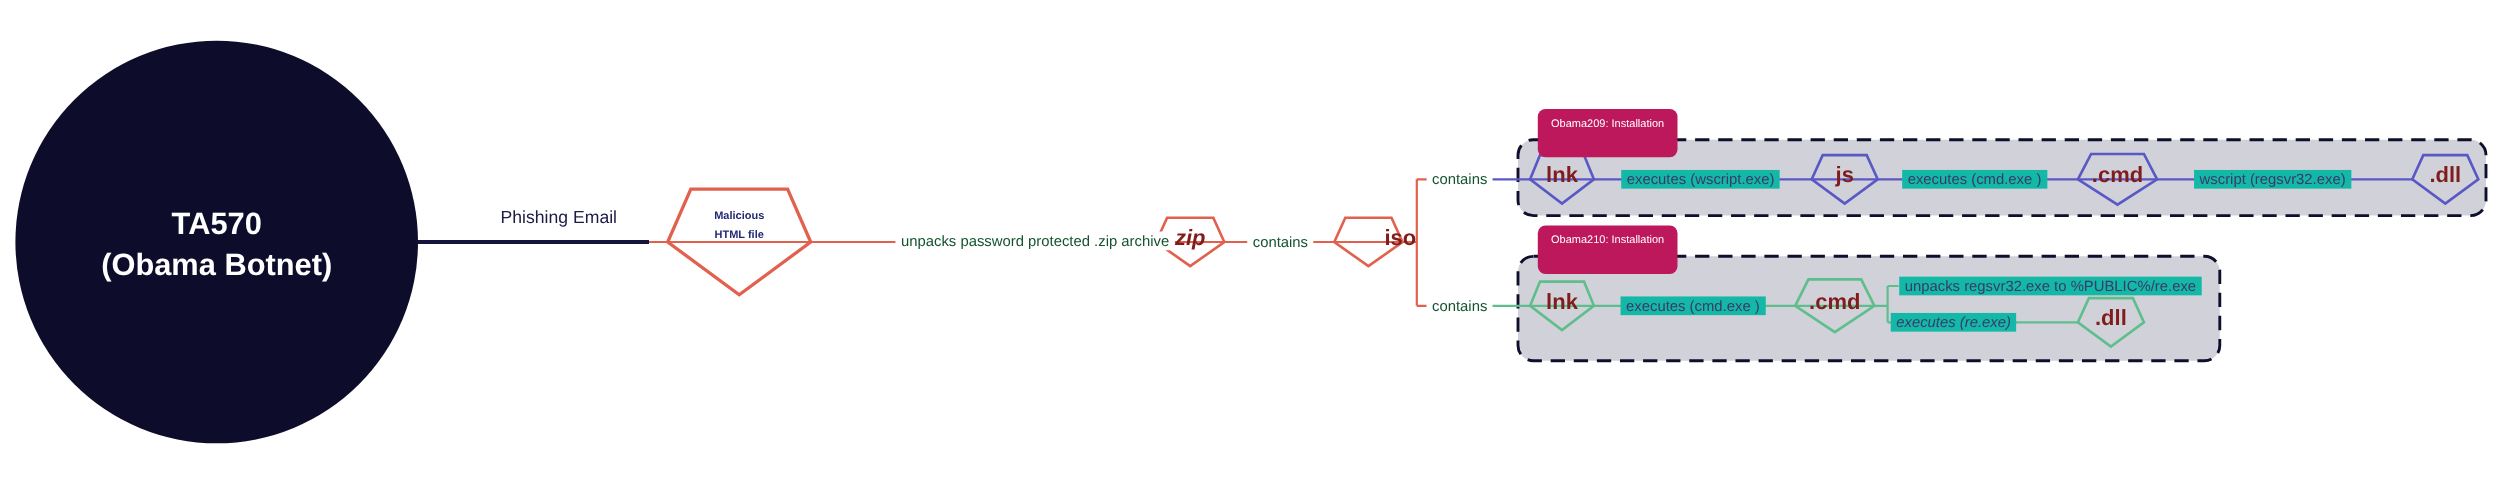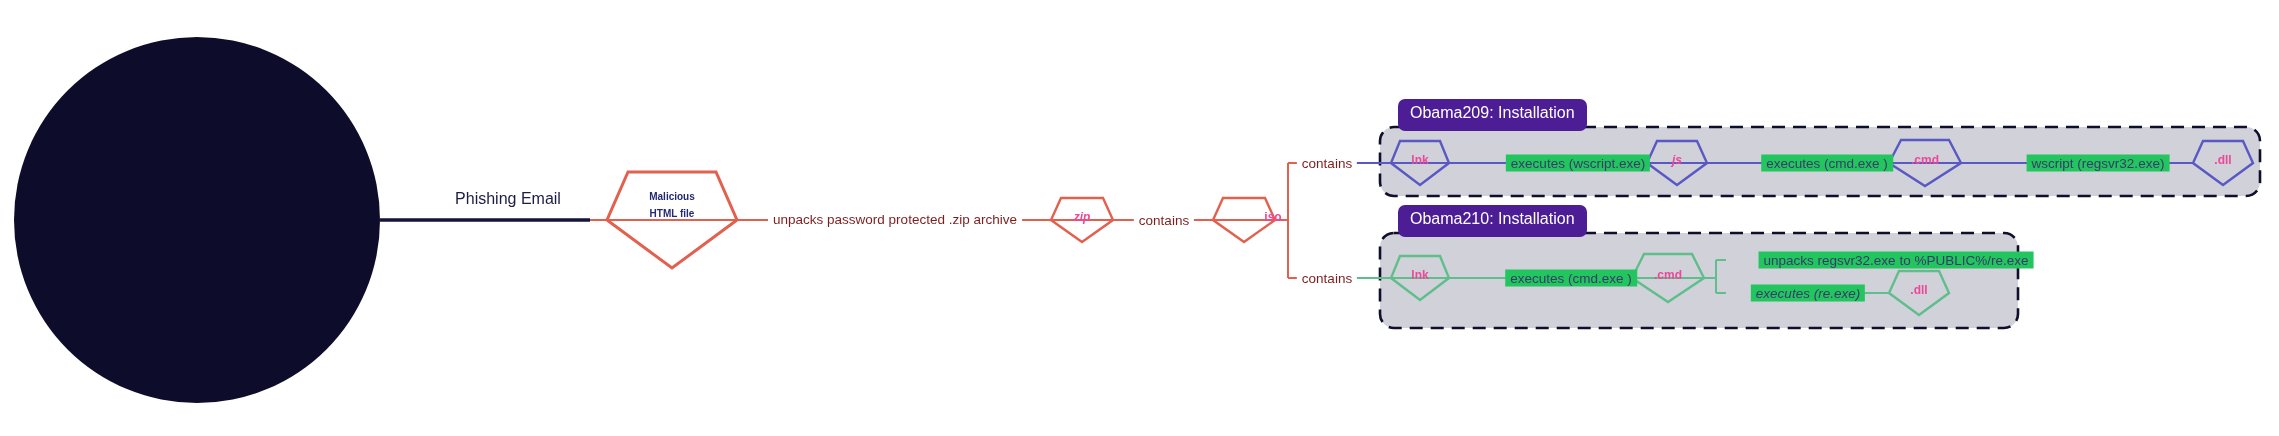--- a/index.html
+++ b/index.html
@@ -15,38 +15,38 @@
     color:#ffffff; font-weight:bold; font-size:28px; line-height:37px;
     text-align:center; white-space:nowrap;
   }
 
   
   .lbl {
     position:absolute; transform:translate(-50%,-50%);
     white-space:nowrap; font-size:13.5px; line-height:15px; padding:1px 5px;
   }
   .lbl-phishing { font-size:16px; color:#1c1c44; background:transparent; padding:0; }
-  .edge-warm { color:#7f1d1d; background:#ffffff; }
-  .edge-cool { color:#3a3a6b; background:#22c55e;margin-left:32px; }
+  .edge-warm { color:#14532d; background:#ffffff; }
+  .edge-cool { color:#3a3a6b; background:#14b8a6; }
 
   .node-lbl {
     position:absolute; transform:translate(-50%,-50%);
-    font-weight:bold; font-size:12px; color:#ec4899;
+    font-weight:bold; font-size:20px; color:#7f1d1d;
     white-space:nowrap; padding:0; background:transparent;
   }
   .node-lbl-big {
     position:absolute; left:672px; top:205px; transform:translate(-50%,-50%);
     font-weight:bold; font-size:10px; line-height:17px; color:#232a72;
     text-align:center; white-space:nowrap;
   }
 
   .group-tab {
-    position:absolute; height:32px; box-sizing:border-box;
-    background:#4c1d95; color:#ffffff; border-radius:7px;
-    font-size:16px; line-height:18px; padding:5px 12px;
+    position:absolute; height:44px; box-sizing:border-box;
+    background:#be185d; color:#ffffff; border-radius:7px;
+    font-size:10px; line-height:18px; padding:5px 12px;
     white-space:nowrap; z-index:3;
   }
 </style>
 </head>
 <body>
 
 <div id="stage">
 
   <svg id="wires" width="2279" height="436" viewBox="0 0 2279 436">
 
@@ -70,39 +70,43 @@
     <polygon points="1400,141 1440,141 1449,163 1420,185 1391,163" fill="none" stroke="#5a58c4" stroke-width="2.4"></polygon>
     <polygon points="1657,141 1697,141 1707,163 1677,185 1647,163" fill="none" stroke="#5a58c4" stroke-width="2.4"></polygon>
     <polygon points="1901,140 1949,140 1961,163 1925,186 1889,163" fill="none" stroke="#5a58c4" stroke-width="2.4"></polygon>
     <polygon points="2203,141 2243,141 2253,163 2223,185 2193,163" fill="none" stroke="#5a58c4" stroke-width="2.4"></polygon>
 
     <polygon points="1400,256 1440,256 1449,278 1420,300 1391,278" fill="none" stroke="#5fbe8b" stroke-width="2.4"></polygon>
     <polygon points="1644,254 1692,254 1704,278 1668,302 1632,278" fill="none" stroke="#5fbe8b" stroke-width="2.4"></polygon>
     <polygon points="1899,271 1939,271 1949,293 1919,315 1889,293" fill="none" stroke="#5fbe8b" stroke-width="2.4"></polygon>
   </svg>
 
+  <div class="actor-text">
+    <div>TA570</div>
+    <div>(Obama Botnet)</div>
+  </div>
 
   <div class="lbl lbl-phishing" style="left:508px; top:198px;text-align:right;">Phishing Email</div>
 
   <div class="node-lbl-big">
     <div>Malicious</div>
     <div>HTML file</div>
   </div>
 
-  <div class="lbl edge-warm" style="left:895px; top:219px;">unpacks password protected .zip archive</div>
+  <div class="lbl edge-warm" style="left:941px; top:219px;">unpacks password protected .zip archive</div>
   <div class="node-lbl" style="left:1082px; top:217px;font-style:italic;">zip</div>
   <div class="lbl edge-warm" style="left:1164px; top:220px;">contains</div>
   <div class="node-lbl" style="left:1273px; top:217px;">iso</div>
   <div class="lbl edge-warm" style="left:1327px; top:163px;">contains</div>
   <div class="lbl edge-warm" style="left:1327px; top:278px;">contains</div>
 
   <div class="group-tab" style="left:1398px; top:99px;">Obama209: Installation</div>
   <div class="node-lbl" style="left:1420px; top:160px;">lnk</div>
   <div class="lbl edge-cool" style="left:1546px; top:163px;">executes (wscript.exe)</div>
-  <div class="node-lbl" style="left:1677px; top:160px;font-style:italic;">js</div>
+  <div class="node-lbl" style="left:1677px; top:160px;">js</div>
   <div class="lbl edge-cool" style="left:1795px; top:163px;">executes (cmd.exe )</div>
   <div class="node-lbl" style="left:1925px; top:160px;">.cmd</div>
   <div class="lbl edge-cool" style="left:2066px; top:163px;">wscript (regsvr32.exe)</div>
   <div class="node-lbl" style="left:2223px; top:160px;">.dll</div>
 
   <div class="group-tab" style="left:1398px; top:205px;">Obama210: Installation</div>
   <div class="node-lbl" style="left:1420px; top:275px;">lnk</div>
   <div class="lbl edge-cool" style="left:1539px; top:278px;">executes (cmd.exe )</div>
   <div class="node-lbl" style="left:1668px; top:275px;">.cmd</div>
   <div class="lbl edge-cool" style="left:1864px; top:260px;">unpacks regsvr32.exe to %PUBLIC%/re.exe</div>

